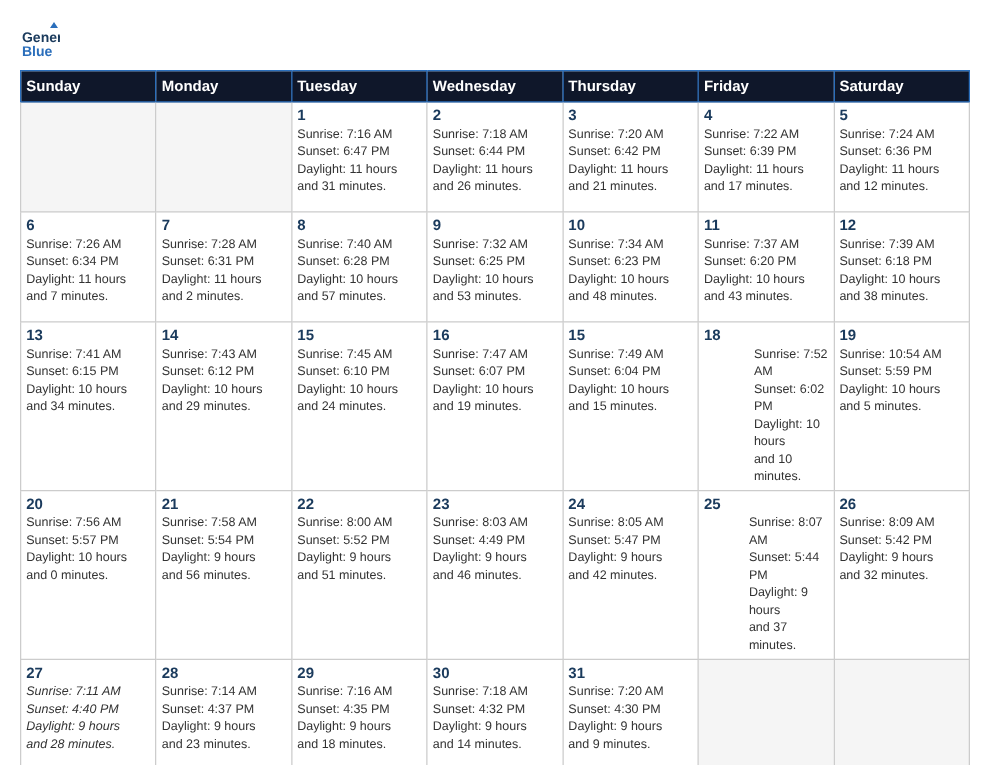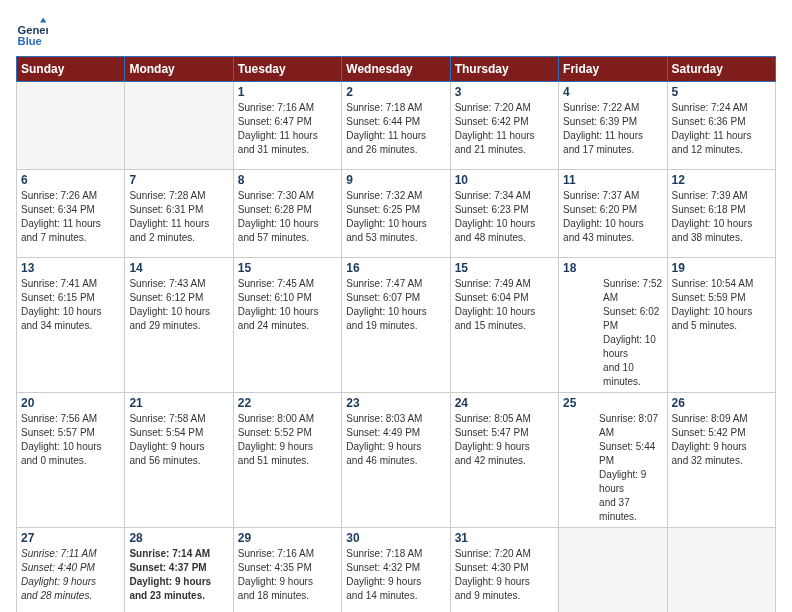--- a/index.html
+++ b/index.html
@@ -42,21 +42,21 @@
     .location {
       font-size: 16px;
       color: #444;
     }
     table {
       width: 100%;
       border-collapse: collapse;
       table-layout: fixed;
     }
     th {
-      background-color: #7f1d1d;
+      background-color: #0f172a;
       color: #fff;
       font-size: 12px;
       font-weight: bold;
       padding: 5px 4px;
       text-align: left;
       border: 1px solid #2a6ebb;
     }
     td {
       border: 1px solid #ccc;
       vertical-align: top;
@@ -165,21 +165,21 @@
         </td>
         <td>
           <span class="day-num">7</span>
           <div class="day-info" style="white-space: pre-line;">Sunrise: 7:28 AM
 Sunset: 6:31 PM
 Daylight: 11 hours
 and 2 minutes.</div>
         </td>
         <td>
           <span class="day-num">8</span>
-          <div class="day-info" style="white-space: pre-line;">Sunrise: 7:30 AM
+          <div class="day-info" style="white-space: pre-line;">Sunrise: 7:40 AM
 Sunset: 6:28 PM
 Daylight: 10 hours
 and 57 minutes.</div>
         </td>
         <td>
           <span class="day-num">9</span>
           <div class="day-info" style="white-space: pre-line;">Sunrise: 7:32 AM
 Sunset: 6:25 PM
 Daylight: 10 hours
 and 53 minutes.</div>
@@ -311,21 +311,21 @@
       <tr>
         <td>
           <span class="day-num">27</span>
           <div class="day-info" style="white-space: pre-line; font-style: italic;">Sunrise: 7:11 AM
 Sunset: 4:40 PM
 Daylight: 9 hours
 and 28 minutes.</div>
         </td>
         <td>
           <span class="day-num">28</span>
-          <div class="day-info" style="white-space: pre-line; font-weight: bold;">Sunrise: 7:14 AM
+          <div class="day-info" style="white-space: pre-line;">Sunrise: 7:14 AM
 Sunset: 4:37 PM
 Daylight: 9 hours
 and 23 minutes.</div>
         </td>
         <td>
           <span class="day-num">29</span>
           <div class="day-info" style="white-space: pre-line;">Sunrise: 7:16 AM
 Sunset: 4:35 PM
 Daylight: 9 hours
 and 18 minutes.</div>

